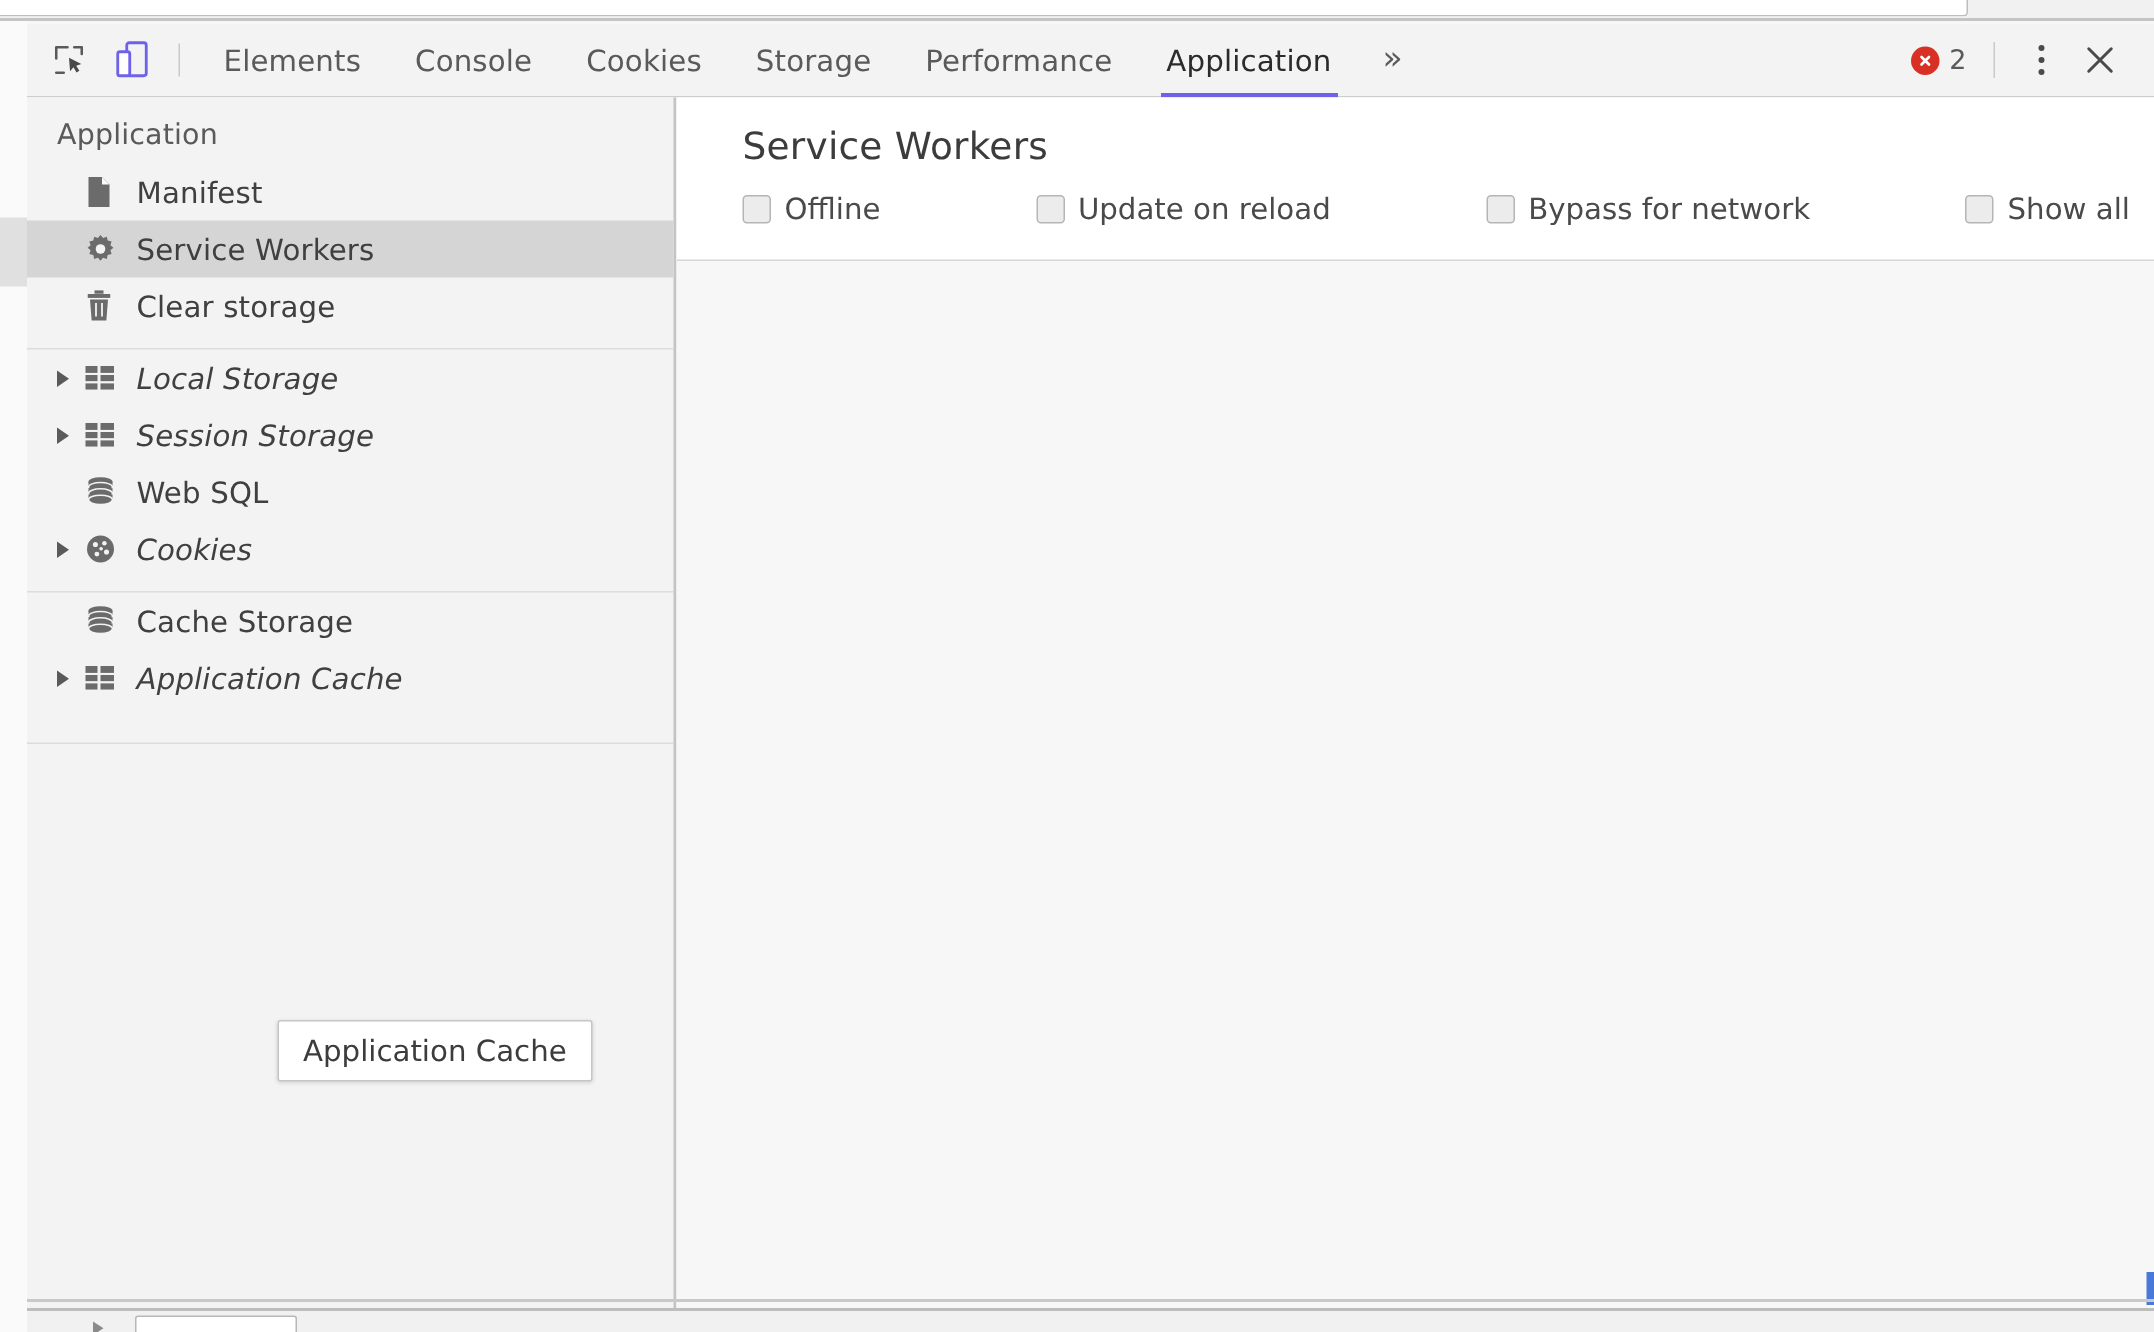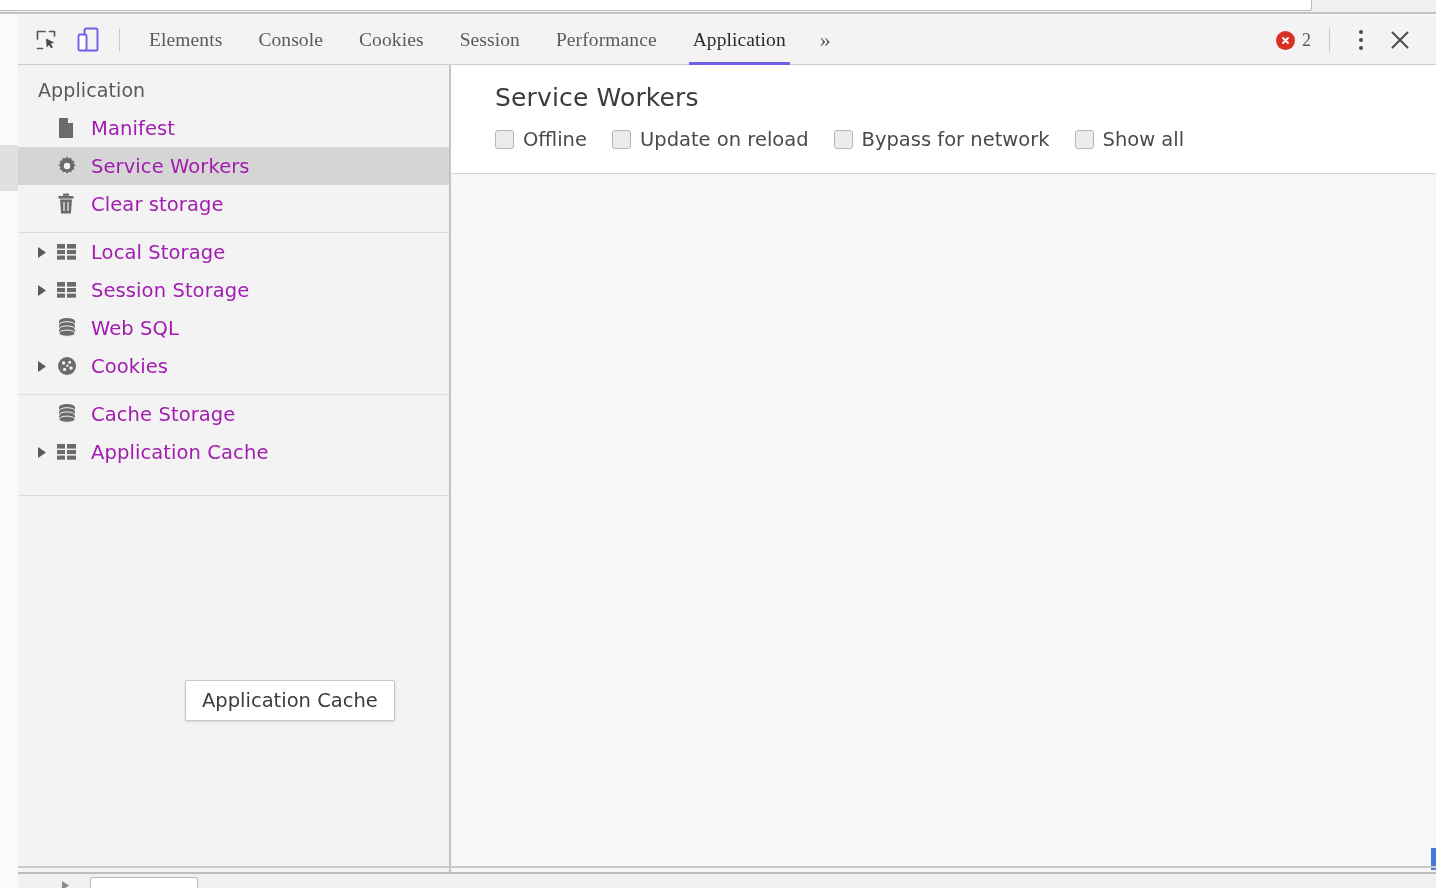--- a/index.html
+++ b/index.html
@@ -62,21 +62,20 @@
   }
 
   
   .toolbar {
     position: relative;
     height: 49px;
     background: #f3f3f3;
     border-bottom: 1px solid #cdcdcd;
     display: flex;
     align-items: center;
-    font-family: Liberation Serif, serif;
   }
   .tb-icon-btn {
     width: 36px; height: 36px;
     margin-left: 6px;
     display: flex;
     align-items: center;
     justify-content: center;
     border-radius: 2px;
   }
   .tb-icon-btn:first-child { margin-left: 10px; }
@@ -192,21 +191,21 @@
     height: 1px;
     background: #dcdcdc;
     margin: 9px 0 0 0;
   }
   .sb-item {
     display: flex;
     align-items: center;
     height: 38px;
     padding-left: 28px;
     font-size: 19.5px;
-    color: #a21caf;
+    color: #404040;
     white-space: nowrap;
     letter-spacing: .1px;
   }
   .sb-item.selected { background: #d5d5d5; }
   .sb-tri {
     width: 16px;
     margin-left: -22px;
     margin-right: 6px;
     display: flex;
     align-items: center;
@@ -216,21 +215,21 @@
   .sb-ico {
     width: 26px;
     margin-right: 9px;
     display: flex;
     align-items: center;
     justify-content: flex-start;
     flex: 0 0 26px;
   }
   .sb-label { display: inline-block; }
 
-  .sb-item.has-tri { padding-left: 50px; }
+  .sb-item.has-tri { padding-left: 50px; font-style: italic; }
   .sb-item.no-tri  { padding-left: 50px; }
   .sb-item.has-tri .sb-tri { margin-left: -34px; }
   .sb-item.no-tri .sb-tri  { margin-left: -34px; visibility: hidden; }
 
   
   .tooltip {
     position: absolute;
     left: 167px;
     top: 615px;
     background: #ffffff;
@@ -260,20 +259,21 @@
     font-size: 25px;
     color: #3c3c3c;
     font-weight: 400;
     margin-bottom: 16px;
     letter-spacing: .15px;
   }
   .checkbox-row {
     display: flex;
     align-items: center;
     gap: 9px;
+    justify-content: space-between;
   }
   .cb-item {
     display: flex;
     align-items: center;
     gap: 9px;
     margin-right: 16px;
     font-size: 19.5px;
     color: #4a4a4a;
     white-space: nowrap;
   }
@@ -375,21 +375,21 @@
         <div class="tab">
           <span>Elements</span>
         </div>
         <div class="tab">
           <span>Console</span>
         </div>
         <div class="tab">
           <span>Cookies</span>
         </div>
         <div class="tab">
-          <span>Session</span>
+          <span>Storage</span>
         </div>
         <div class="tab">
           <span>Performance</span>
         </div>
         <div class="tab active">
           <span>Application</span>
         </div>
         <div class="tab-more">
           <span>»</span>
         </div>

